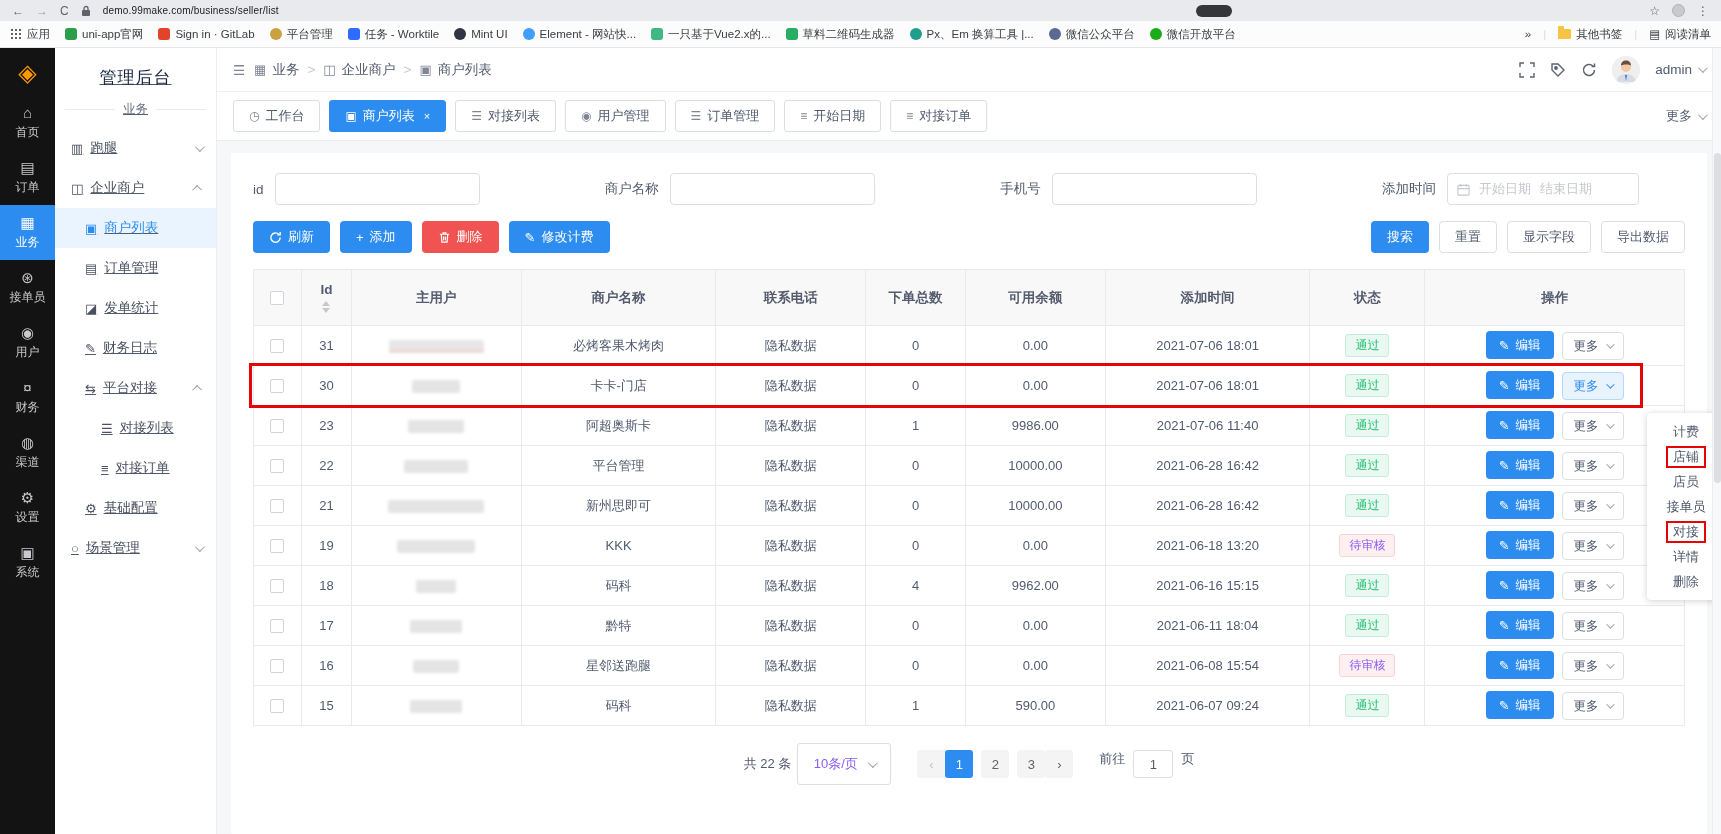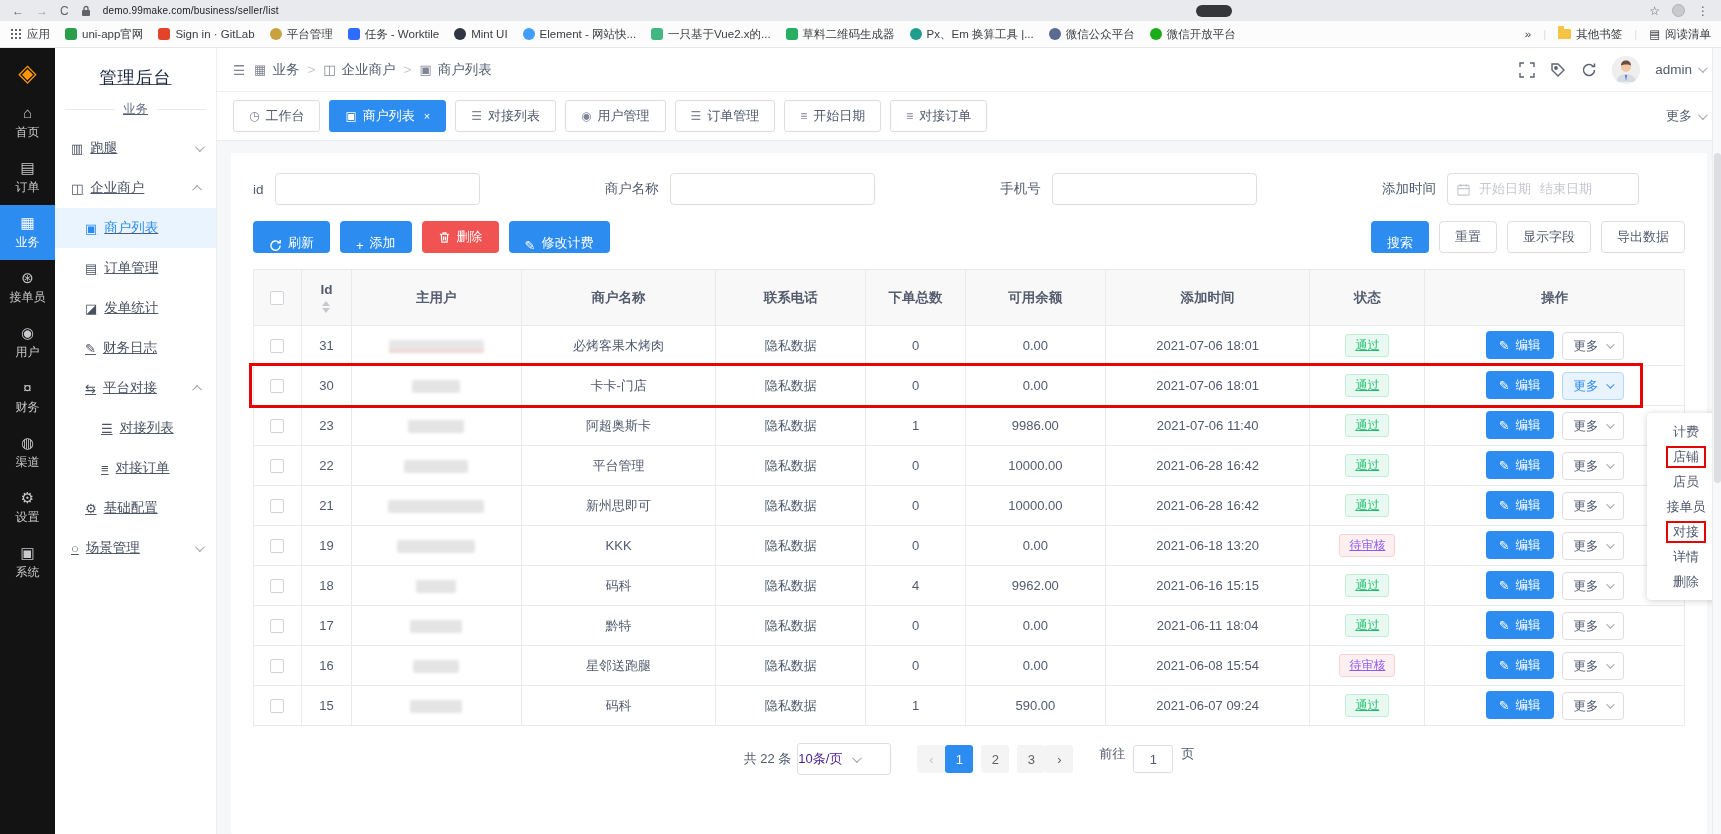--- a/index.html
+++ b/index.html
@@ -68,49 +68,49 @@
 
   .filters { display:flex; align-items:center; justify-content:space-between; padding-right:46px; }
   .ffield { display:inline-flex; align-items:center; gap:11px; }
   .flabel { font-size:13.5px; color:#515a6e; }
   .finput { width:205px; height:32px; border:1px solid #dcdee2; border-radius:4px; background:#fff; font:inherit; font-size:13px; color:#515a6e; padding:0 8px; }
   .fdate { width:192px; height:32px; border:1px solid #dcdee2; border-radius:4px; display:flex; align-items:center; gap:9px; padding:0 9px; color:#c5c8ce; font-size:13px; background:#fff; }
   .fdate .ph { flex:0 0 auto; }
 
   .actions { display:flex; align-items:center; margin-top:16px; gap:10px; }
   .btn { height:32px; border-radius:4px; font-size:13px; display:inline-flex; align-items:center; gap:6px; padding:0 15px; border:1px solid transparent; font-family:inherit; cursor:default; }
-  .btn-blue { background:#2d8cf0; color:#fff;align-items:flex-end; }
+  .btn-blue { background:#2d8cf0; color:#fff; }
   .btn-red { background:#f15352; color:#fff; }
   .btn-plain { background:#fff; border-color:#dcdee2; color:#515a6e; }
   .r-group { margin-left:auto; display:inline-flex; gap:10px; }
   .bsvg { width:13px; height:13px; display:block; }
   .glyph-ic { font-size:13px; line-height:1; }
 
   table.tbl { width:100%; border-collapse:collapse; margin-top:16px; }
   .tbl th, .tbl td { border:1px solid #e8eaec; text-align:center; }
   .tbl th { background:#f8f8f9; height:56px; font-size:13.5px; color:#555c6e; font-weight:bold; }
   .tbl td { height:40px; font-size:13px; color:#515a6e; }
   .cb { width:14px; height:14px; border:1px solid #cfd4db; border-radius:2px; background:#fff; display:inline-block; vertical-align:middle; }
   .sorters { display:flex; flex-direction:column; align-items:center; gap:2px; margin-top:4px; }
   .car { width:0; height:0; border-left:4px solid transparent; border-right:4px solid transparent; }
   .car.up { border-bottom:5px solid #c5c8ce; }
   .car.dn { border-top:5px solid #c5c8ce; }
   .redact { display:inline-block; height:13px; border-radius:2px; background:#e4e4e4; filter:blur(1.4px); vertical-align:middle; }
   .redact.tint { background:linear-gradient(#e7e7e7 55%, #f2d2cc); }
-  .st { display:inline-block; padding:3px 9px; font-size:12px; border-radius:3px; line-height:1.3;text-decoration:underline; }
+  .st { display:inline-block; padding:3px 9px; font-size:12px; border-radius:3px; line-height:1.3; }
   .st-pass { color:#1fbe6e; background:#e9f9f1; border:1px solid #c3eed7; }
   .st-wait { color:#8b5cf6; background:#feeff0; border:1px solid #fad3d6; }
   .btn-edit { height:28px; padding:0 13px; background:#2d8cf0; color:#fff; border:none; border-radius:4px; font-size:12.5px; display:inline-flex; align-items:center; gap:6px; font-family:inherit; }
   .btn-more { height:28px; padding:0 11px; border:1px solid #dcdee2; border-radius:4px; background:#fff; color:#515a6e; font-size:12.5px; display:inline-flex; align-items:center; gap:7px; margin-left:8px; font-family:inherit; }
   .btn-more .chev { border-color:#9aa0ac; width:6px; height:6px; }
   .btn-more.on { background:#e9f3fe; border-color:#b3d8fb; color:#2d8cf0; }
   .btn-more.on .chev { border-color:#2d8cf0; }
 
   .pager { display:flex; justify-content:center; align-items:center; gap:0; padding:17px 0 14px; font-size:13px; color:#515a6e; }
-  .psel { width:94px; height:32px; border:1px solid #dcdee2; border-radius:3px; display:inline-flex; align-items:center; justify-content:flex-start; gap:10px; color:#4c1d95; margin:0 26px 0 6px; background:#fff; }
+  .psel { width:94px; height:42px; border:1px solid #dcdee2; border-radius:3px; display:inline-flex; align-items:center; justify-content:center; gap:10px; color:#8b5cf6; margin:0 26px 0 6px; background:#fff; }
   .pp { min-width:28px; height:28px; border-radius:3px; background:#f4f4f5; display:inline-flex; align-items:center; justify-content:center; color:#606266; padding:0 4px; }
   .pp.cur { background:#2d8cf0; color:#fff; }
   .pp.dis { color:#c0c4cc; }
   .goto { display:inline-flex; align-items:flex-start; gap:8px; margin-left:26px; }
   .goto input { width:40px; height:28px; border:1px solid #dcdee2; border-radius:3px; text-align:center; font:inherit; font-size:13px; color:#515a6e; }
 
   
   #annoRect { position:absolute; border:3px solid #e60505; z-index:6; pointer-events:none; }
   #dropdown { position:absolute; width:78px; background:#fff; border-radius:4px; box-shadow:0 1px 7px rgba(0,0,0,.18); padding:6px 0; z-index:7; }
   .dd-item { height:25px; display:flex; align-items:center; justify-content:center; font-size:13px; color:#515a6e; }

